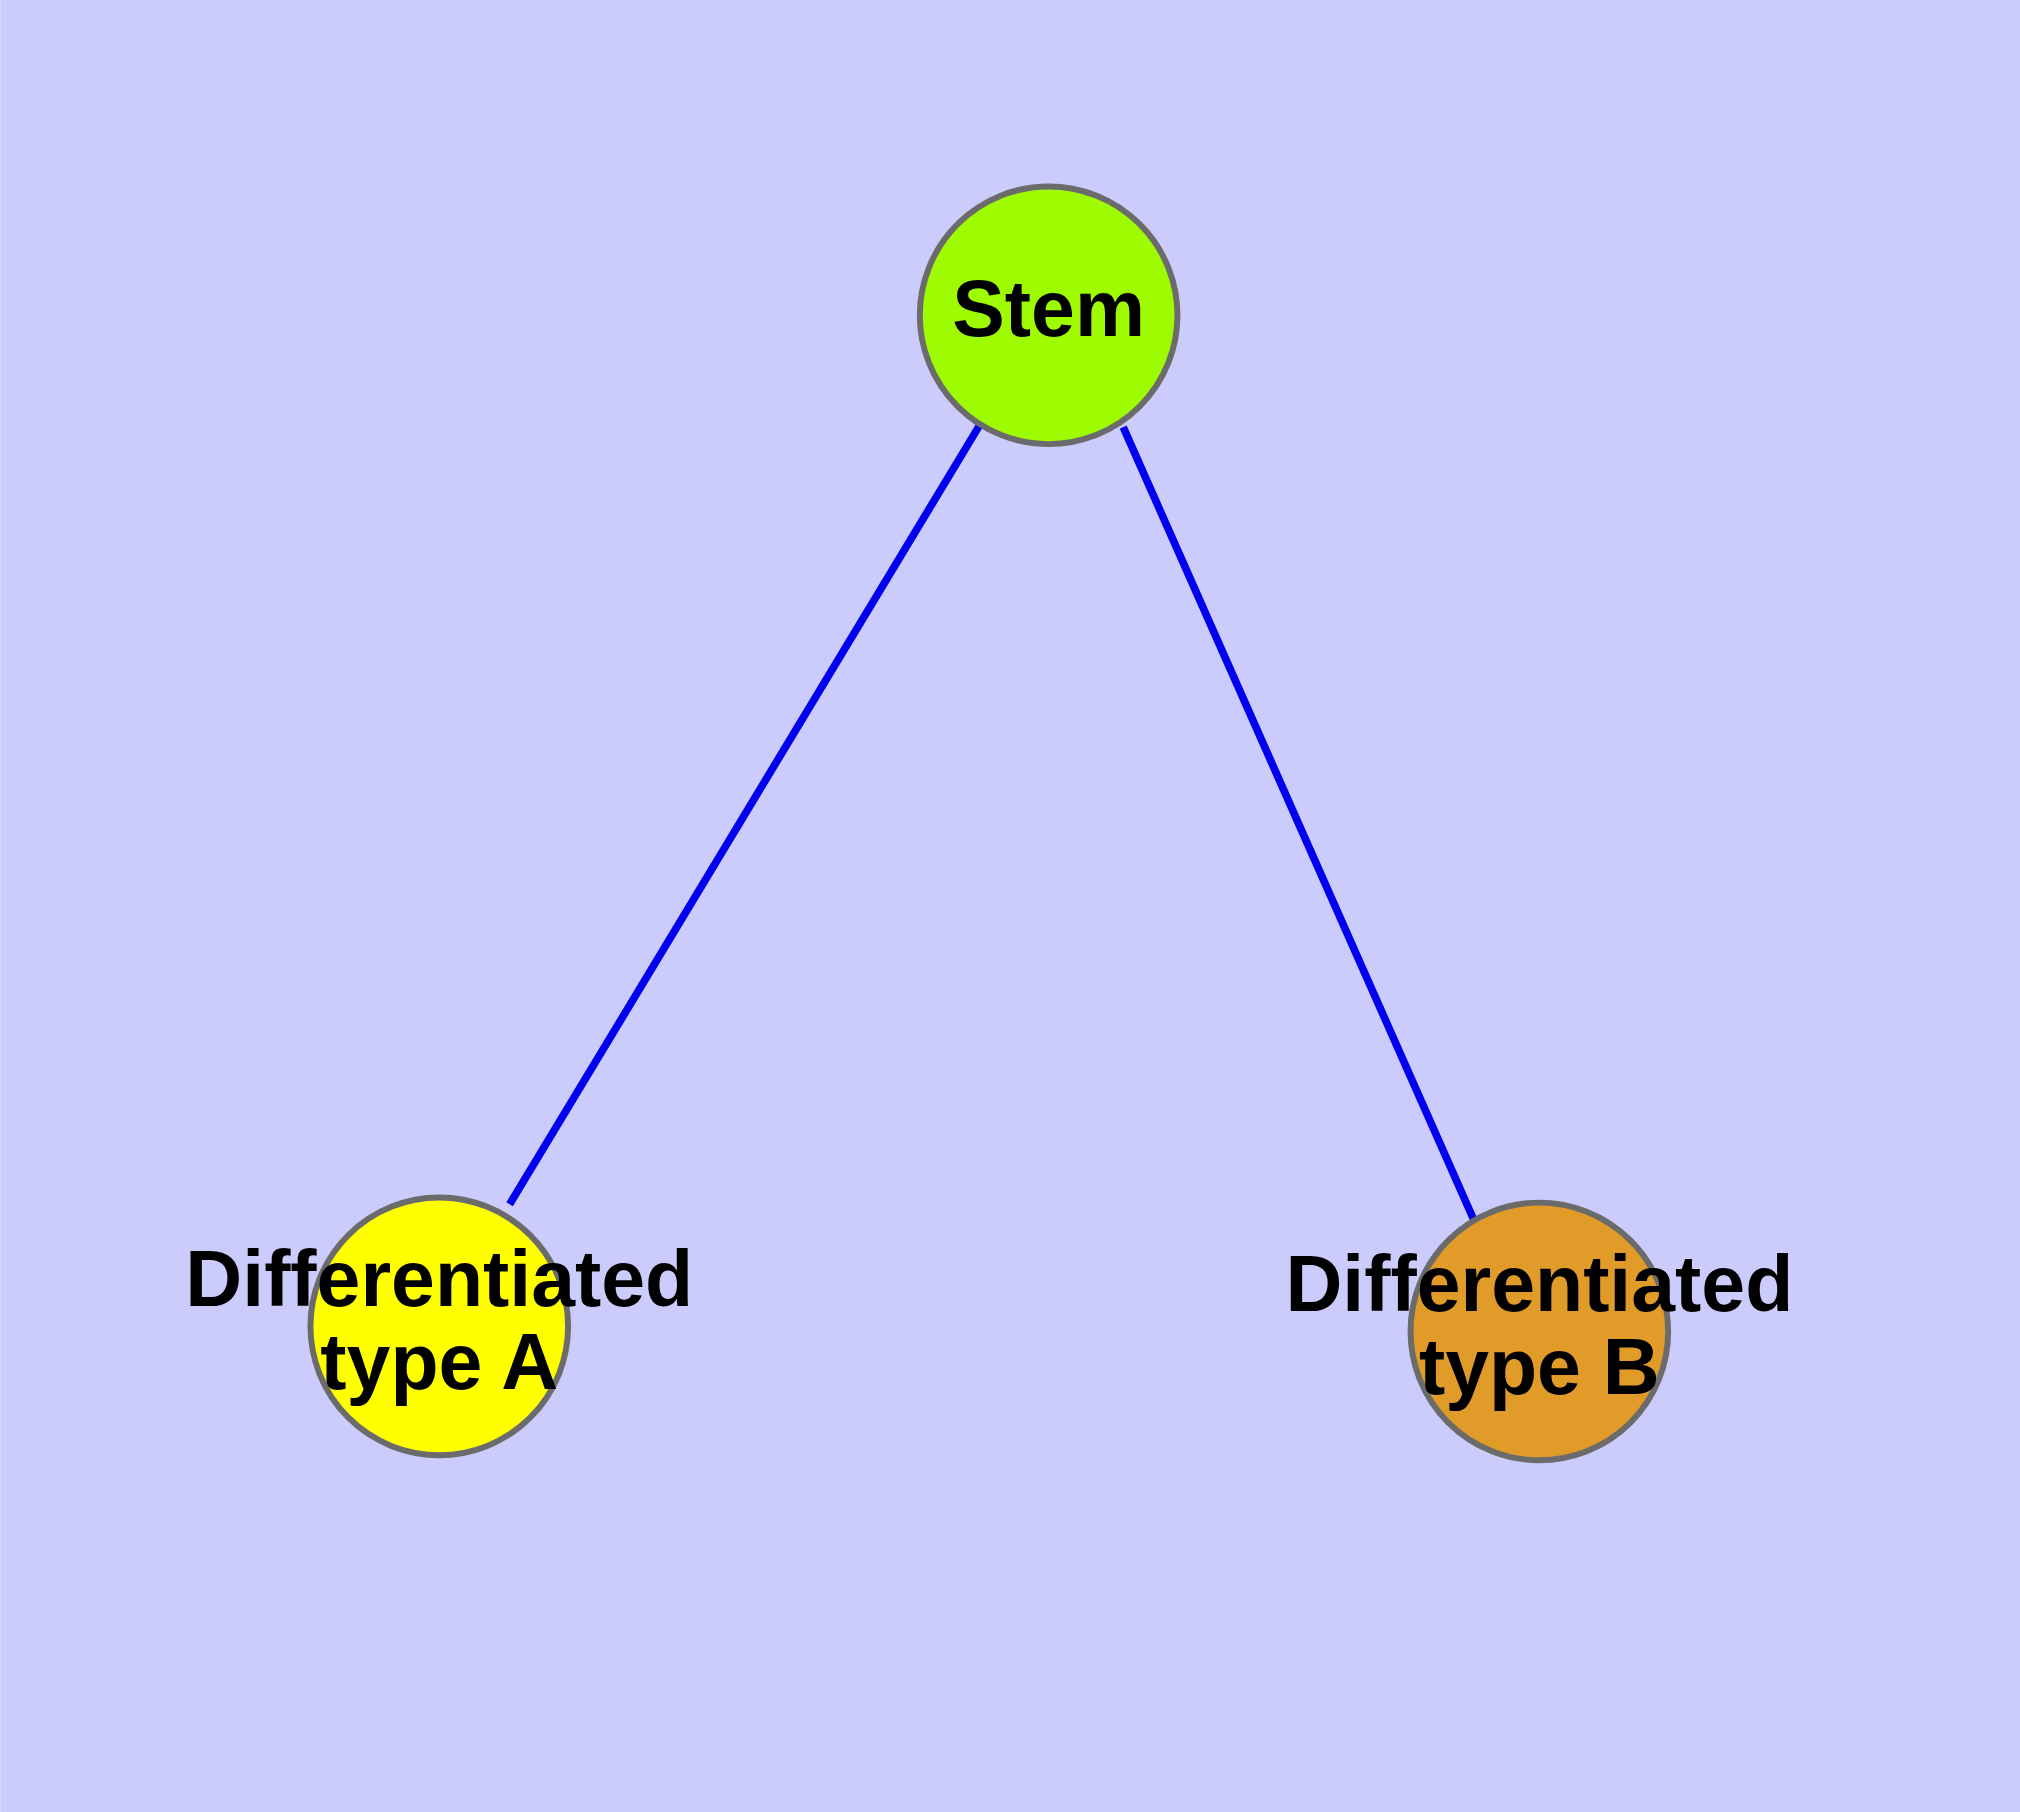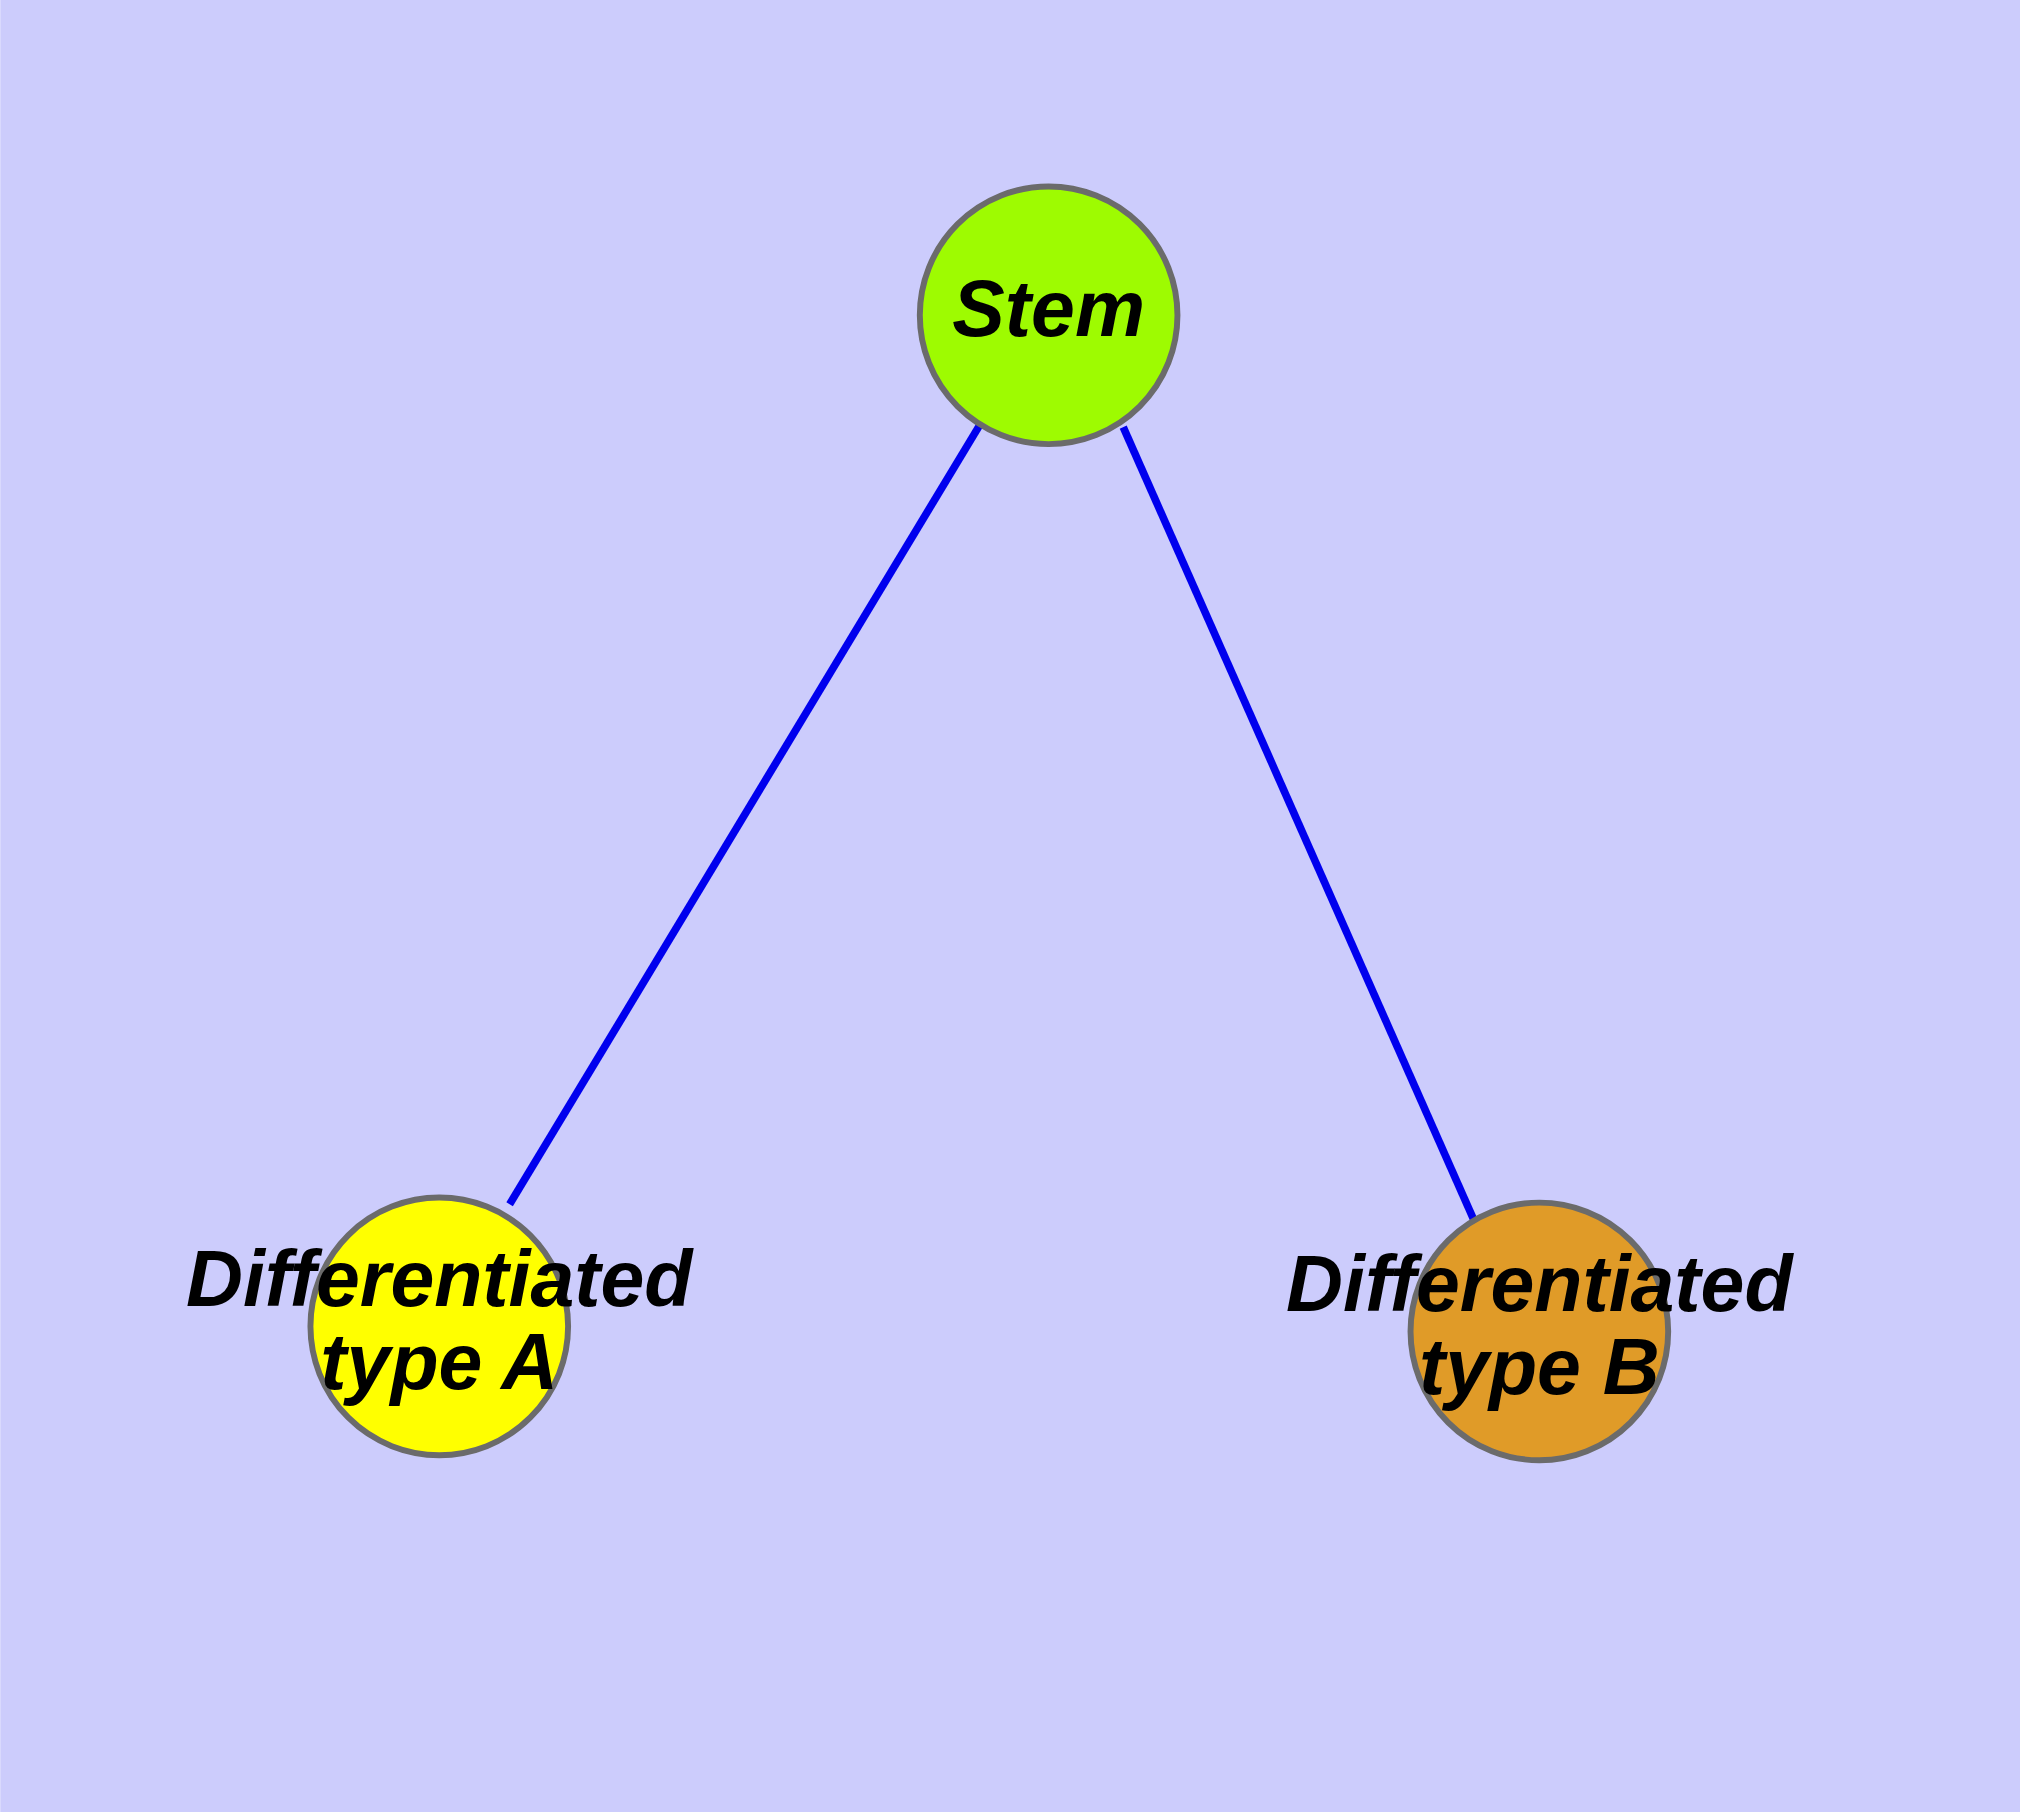--- a/index.html
+++ b/index.html
@@ -36,21 +36,21 @@
     stroke: #6B6B6B;
     stroke-width: 7;
   }
   .edge-line {
     stroke-linecap: butt;
   }
 </style>
 </head>
 <body>
 
-<div id="canvas" style="width: 2021px; height: 1812px; font-style: italic;">
+<div id="canvas" style="width: 2021px; height: 1812px;">
   <svg id="graph-svg" viewBox="0 0 2384 2138" xmlns="http://www.w3.org/2000/svg">
 
     <rect id="bg-rect" x="0" y="0" width="2384" height="2138" fill="#CCCCFC"></rect>
 
     <g id="edges-layer">
         <line x1="1156" y1="501" x2="601" y2="1421" stroke="#0000EE" stroke-width="9" class="edge-line"></line>
         <line x1="1325" y1="504" x2="1739" y2="1440" stroke="#0000EE" stroke-width="9" class="edge-line"></line>
       </g>
     <g id="nodes-layer">
         <circle cx="1237" cy="372" r="152" fill="#9EFB01" stroke="#6B6B6B" stroke-width="7" class="node-circle"></circle>

